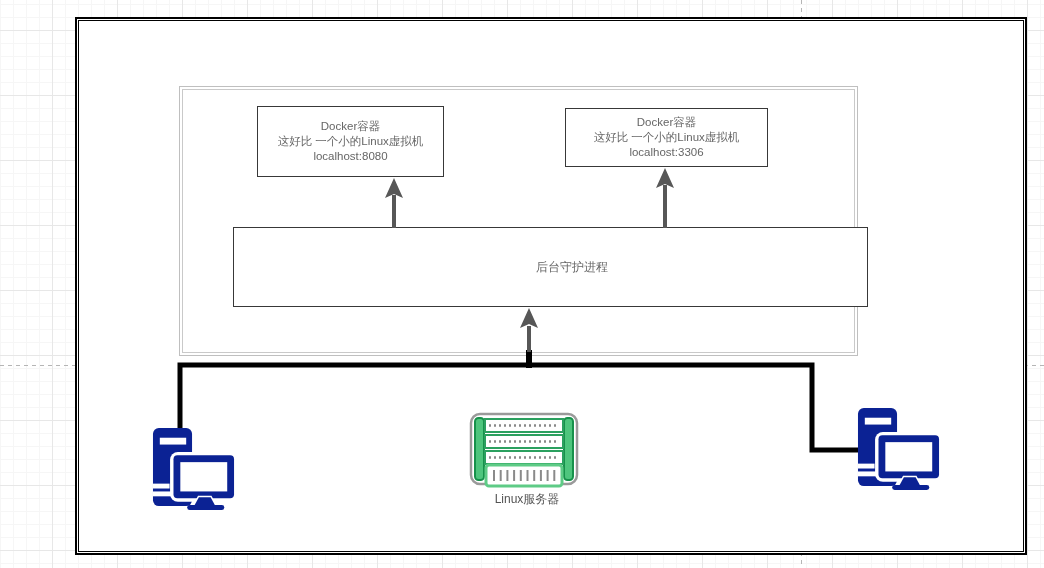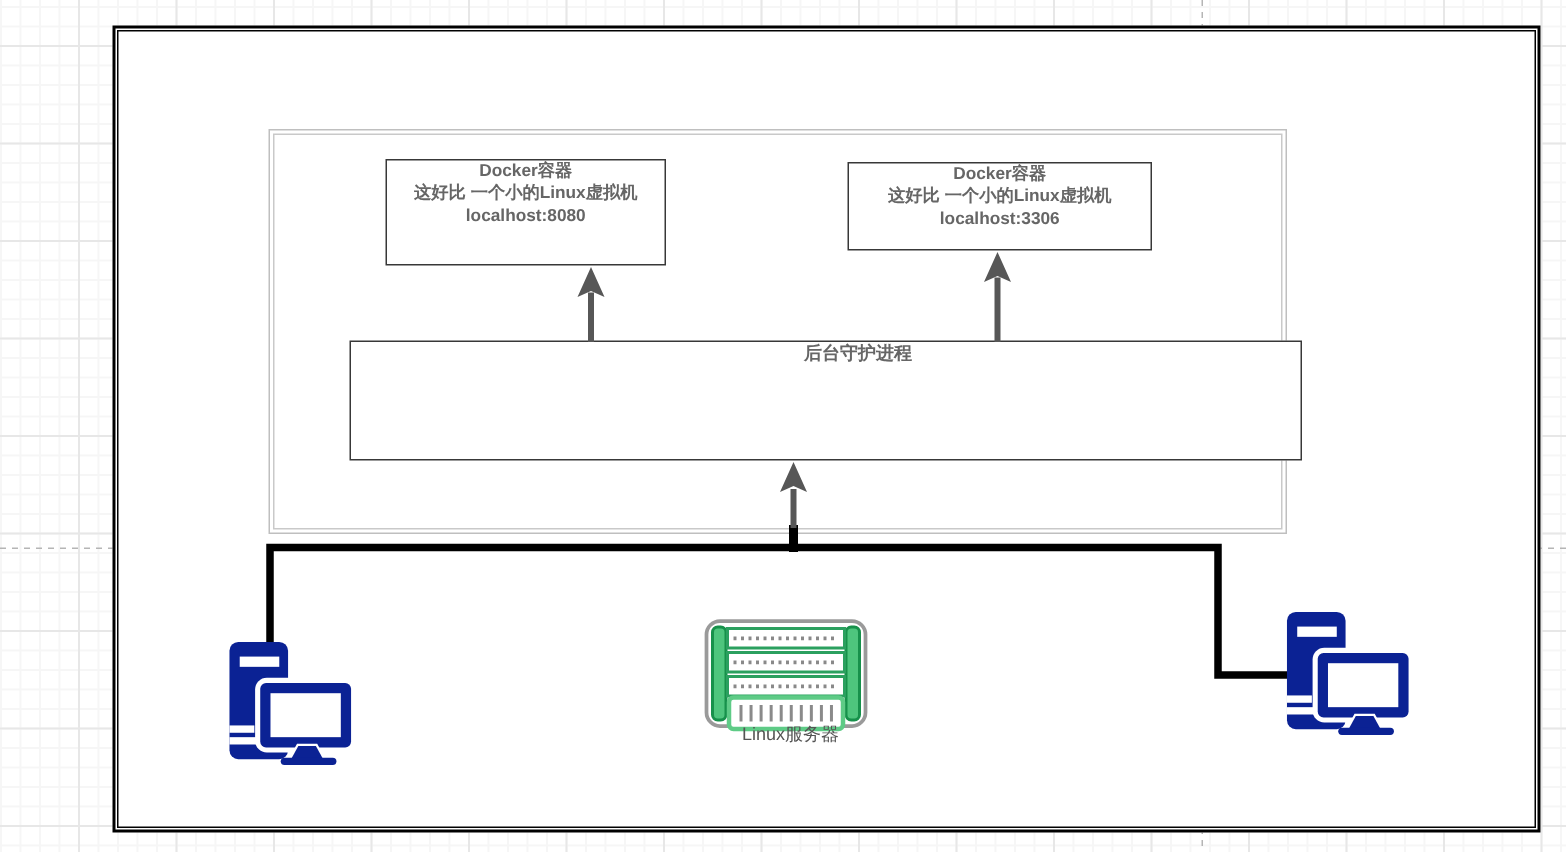--- a/index.html
+++ b/index.html
@@ -22,29 +22,29 @@
 
   .page-frame{position:absolute; left:75px; top:17px; width:948px; height:534px;
     border:2px solid #000; background:#fff; z-index:1;}
   .page-frame::before{content:""; position:absolute; inset:1px; border:1px solid #000;}
 
   .group-rect{position:absolute; left:179px; top:86px; width:677px; height:268px;
     border:1px solid #bfbfbf; background:#fff; z-index:2;}
   .group-rect::before{content:""; position:absolute; inset:2px; border:1px solid #c9c9c9;}
 
   .node{position:absolute; z-index:3; border:1px solid #383838; background:#fff;
-    display:flex; flex-direction:column; align-items:center; 
-    color:#666; font-size:11.5px; line-height:15px; text-align:center;font-weight:bold;}
+    display:flex; flex-direction:column; align-items:center; justify-content:center;
+    color:#666; font-size:11.5px; line-height:15px; text-align:center;}
   .docker1{left:257px; top:106px; width:185px; height:69px;}
   .docker2{left:565px; top:108px; width:201px; height:57px;}
   .daemon{left:233px; top:227px; width:590px; height:78px; font-size:12px;padding-left:43px;}
 
   .overlay{position:absolute; left:0; top:0; z-index:4; pointer-events:none;}
   .icon{position:absolute; z-index:5;}
-  .server-label{position:absolute; left:467px; top:481px; width:120px; z-index:5;
+  .server-label{position:absolute; left:467px; top:491px; width:120px; z-index:5;
     text-align:center; color:#545454; font-size:12px;}
 </style>
 </head>
 <body>
 
 <div class="canvas">
 
   <div class="page-break-v"></div>
   <div class="page-break-h"></div>
 

